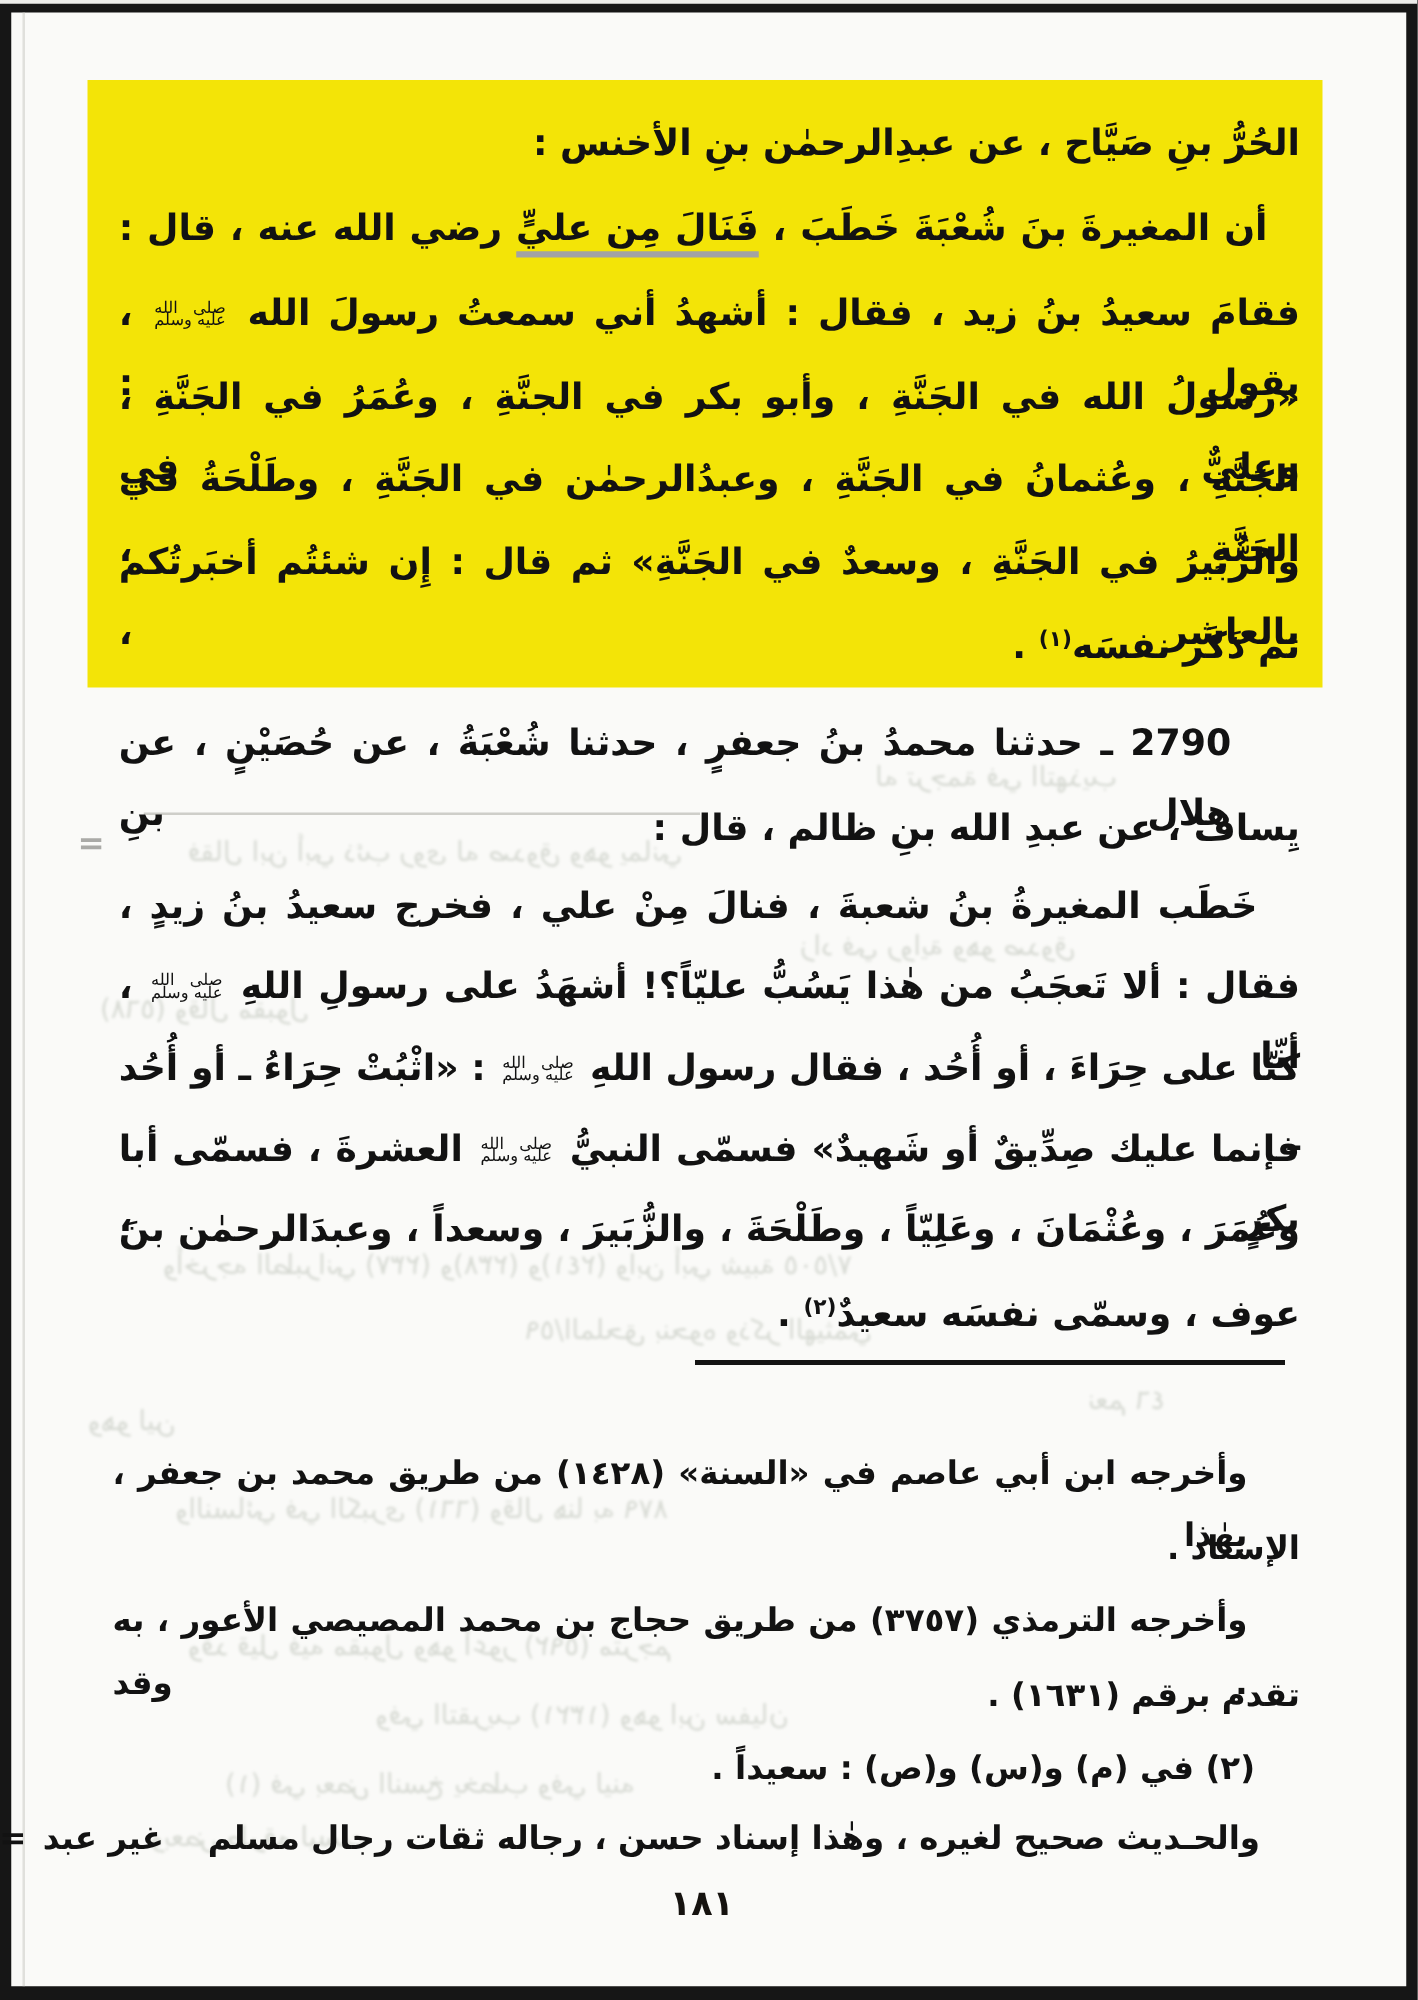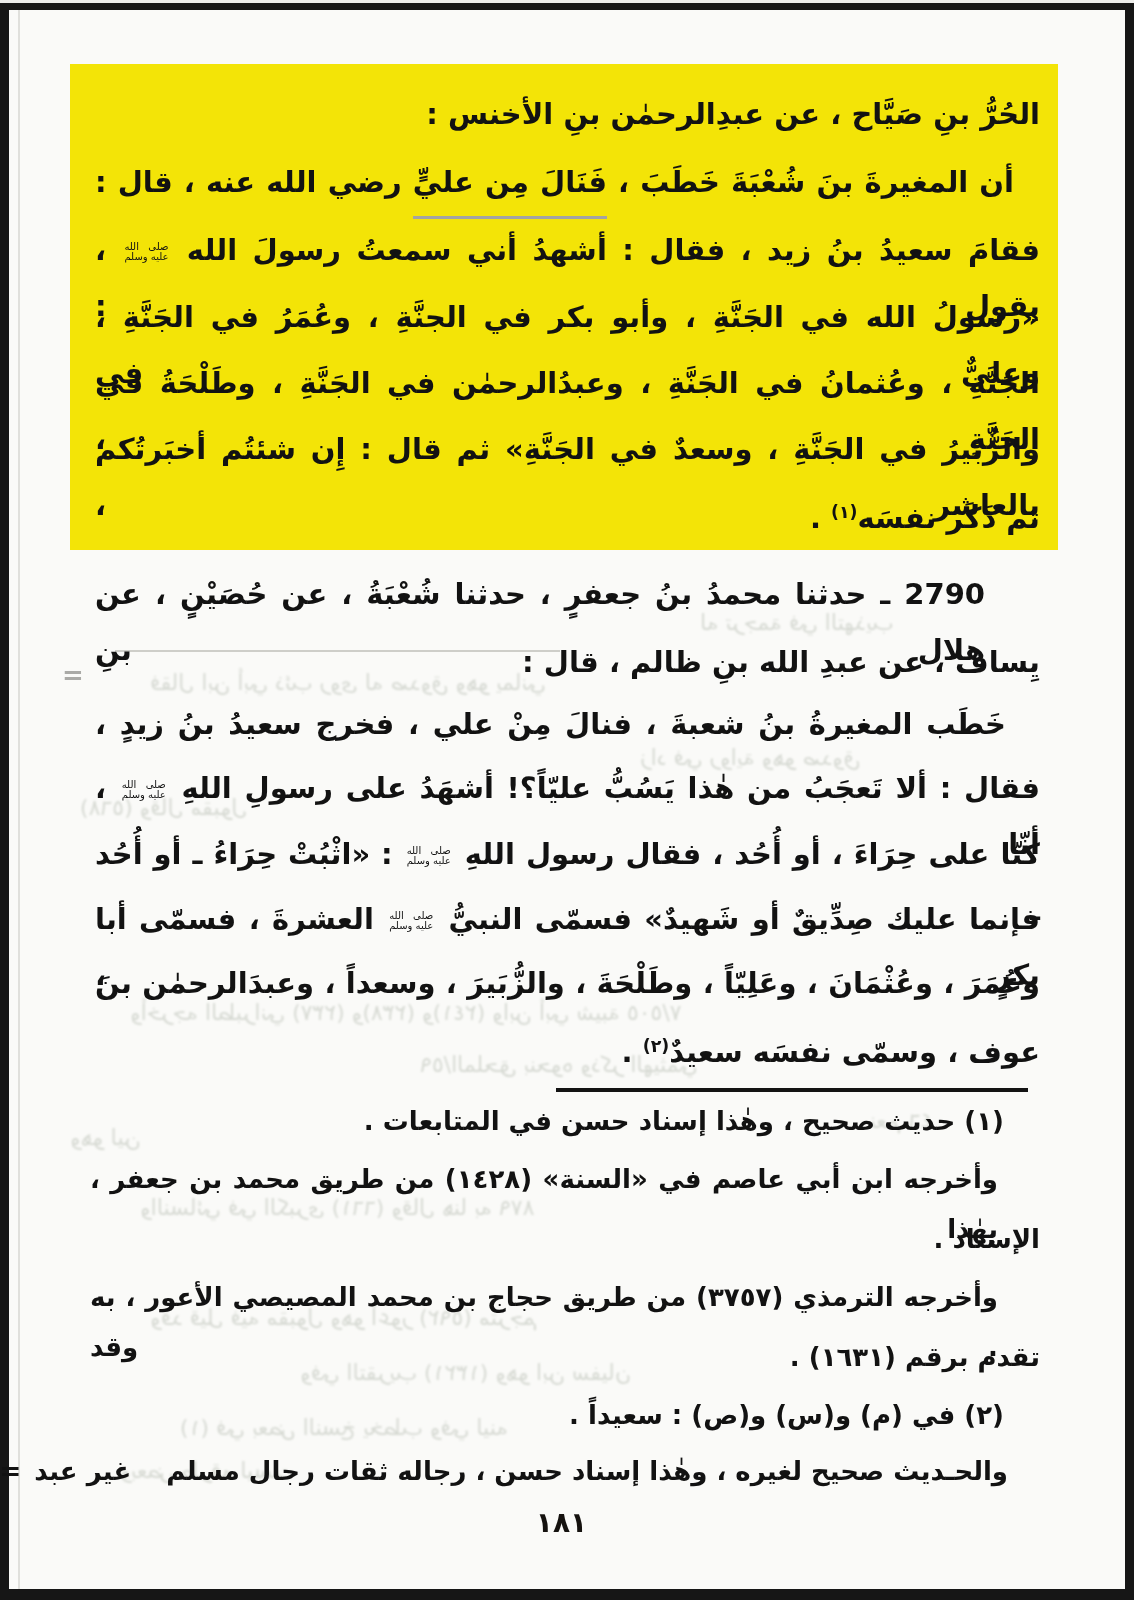--- a/index.html
+++ b/index.html
@@ -10,23 +10,23 @@
   .innerline{position:absolute;left:18px;top:10px;bottom:11px;width:2px;background:#cfcfca;opacity:.6;}
   .hl-rect{position:absolute;left:70px;top:64px;width:988px;height:486px;background:#f3e407;}
 
   .line{position:absolute;direction:rtl;color:#121212;font-weight:700;
         font-size:29px;line-height:56px;height:56px;white-space:nowrap;}
   .ra{right:94px;}                                  
   .just{left:95px;right:94px;white-space:normal;text-align:justify;text-align-last:justify;}
   .fn{font-size:26px;line-height:50px;height:50px;}
   .fjust{left:90px;right:94px;white-space:normal;text-align:justify;text-align-last:justify;}
 
-  .redline{border-bottom:3px solid #a3a3a3;padding-bottom:17px;}
+  .redline{border-bottom:5px solid #a3a3a3;padding-bottom:2px;}
   .sup{font-size:0.60em;vertical-align:0.55em;}
-  .saw{display:inline-block;direction:rtl;font-size:10px;line-height:10.5px;font-weight:400;
+  .saw{display:inline-block;direction:rtl;font-size:13px;line-height:10.5px;font-weight:400;
        text-align:center;vertical-align:middle;white-space:nowrap;margin:12px 3px;}
   .saw span{display:block;}
 
   .sep{position:absolute;left:556px;top:1088px;width:472px;height:4px;background:#131313;}
   .hairline{position:absolute;left:115px;top:650px;width:445px;height:2px;background:#c6c6c1;opacity:.85;}
   .pagenum{position:absolute;top:1506px;left:0;right:11px;text-align:center;
            font-size:28px;font-weight:700;color:#15120f;direction:rtl;}
 
   .bleed{position:absolute;direction:rtl;white-space:nowrap;color:#86907f;opacity:.30;
          filter:blur(1.3px);transform:scaleX(-1);font-size:22px;font-weight:400;}
@@ -99,21 +99,20 @@
   </div>
 
   <div class="line just" style="top:955px;">وعُمَرَ ، وعُثْمَانَ ، وعَلِيّاً ، وطَلْحَةَ ، والزُّبَيرَ ، وسعداً ، وعبدَالرحمٰن بنَ</div>
 
   <div class="line ra" style="top:1018px;">
     <span>عوف ، وسمّى نفسَه سعيدٌ</span><span class="sup">(٢)</span><span> .</span>
   </div>
 
   <div class="sep"></div>
 
-  <div class="line fn" style="top:1096px;right:130px;">(١) حديث صحيح ، وهٰذا إسناد حسن في المتابعات .</div>
   <div class="line fn fjust" style="top:1154px;padding-right:42px;">وأخرجه ابن أبي عاصم في «السنة» (١٤٢٨) من طريق محمد بن جعفر ، بهٰذا</div>
   <div class="line fn" style="top:1214px;right:94px;">الإسناد .</div>
   <div class="line fn fjust" style="top:1272px;padding-right:42px;">وأخرجه الترمذي (٣٧٥٧) من طريق حجاج بن محمد المصيصي الأعور ، به . وقد</div>
   <div class="line fn" style="top:1332px;right:94px;">تقدم برقم (١٦٣١) .</div>
   <div class="line fn" style="top:1390px;right:130px;">(٢) في (م) و(س) و(ص) : سعيداً .</div>
   <div class="line fn" style="top:1446px;right:126px;padding-left:48px;">والحـديث صحيح لغيره ، وهٰذا إسناد حسن ، رجاله ثقات رجال مسلم  غير عبد =</div>
 
   <div class="pagenum">١٨١</div>
 </div>
 

